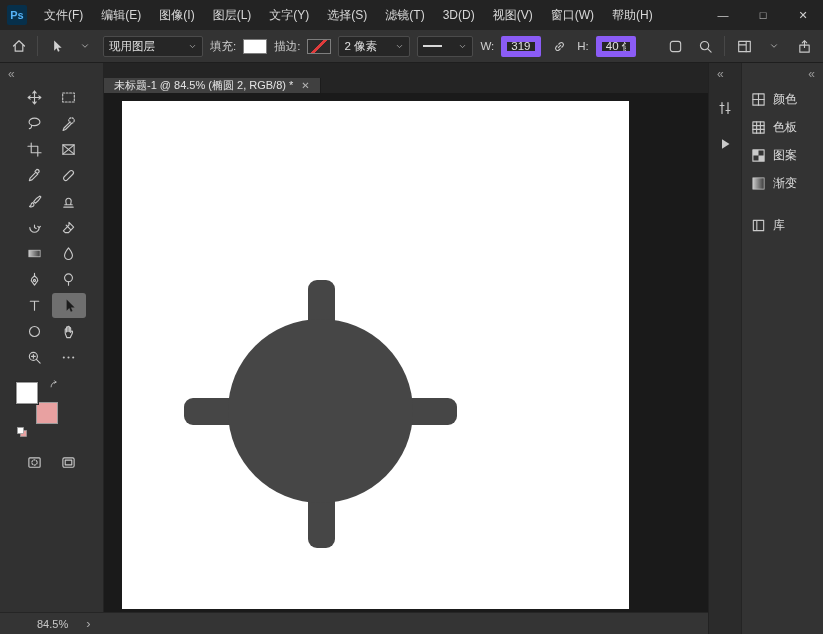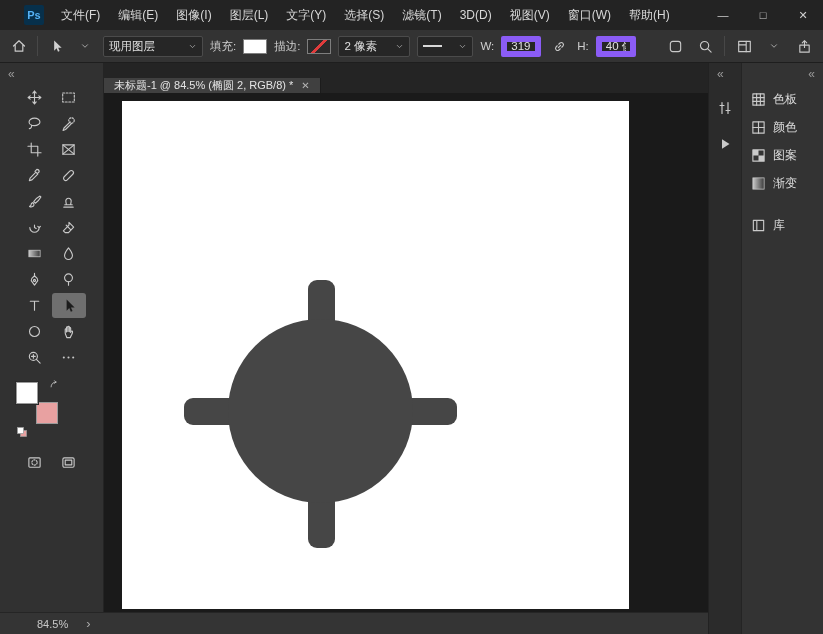--- a/index.html
+++ b/index.html
@@ -8,21 +8,21 @@
     width:823px; height:634px; overflow:hidden;
     background:#1a1a1a; color:#d6d6d6;
     font-family:"Liberation Sans","DejaVu Sans",sans-serif;
     font-size:12px; -webkit-font-smoothing:antialiased;
   }
   svg { display:block; }
   .icon-svg { stroke:#c9c9c9; fill:none; stroke-width:1.2; stroke-linecap:round; stroke-linejoin:round; }
 
   
   .titlebar { height:30px; background:#232323; display:flex; align-items:center; }
-  .ps-logo { width:20px; height:20px; margin:0 8px 0 24px; background:#07304b; color:#55b2f6;
+  .ps-logo { width:20px; height:20px; margin:0 8px 0 7px; background:#07304b; color:#55b2f6;
     font-weight:bold; font-size:11px; display:flex; align-items:center; justify-content:center; border-radius:2px; }
   .menu-item { padding:0 9px; height:30px; line-height:30px; color:#d8d8d8; cursor:default; }
   .win-controls { margin-left:auto; display:flex; height:30px; }
   .win-btn { width:40px; display:flex; align-items:center; justify-content:center; color:#cfcfcf; font-size:11px; }
 
   
   .options { height:33px; background:#333333; border-bottom:1px solid #1e1e1e;
     display:flex; align-items:center; padding:0 8px; gap:7px; font-size:11.5px; }
   .opt-icon { width:22px; height:22px; display:flex; align-items:center; justify-content:center; }
   .vsep { width:1px; height:20px; background:#474747; }
@@ -407,33 +407,33 @@
   </div>
 
   <div class="panel-col">
     <div class="panel-head">
       <span>«</span>
     </div>
     <div class="panel-item">
       <span>
         <svg class="icon-svg" width="15" height="15" viewBox="0 0 16 16">
             <rect x="2" y="2" width="12" height="12"></rect>
+            <path d="M2 8h12M8 2v12"></path>
+          </svg>
+        </span>
+      <span>颜色</span>
+    </div>
+    <div class="panel-item">
+      <span>
+        <svg class="icon-svg" width="15" height="15" viewBox="0 0 16 16">
+            <rect x="2" y="2" width="12" height="12"></rect>
             <path d="M2 6h12M2 10h12M6 2v12M10 2v12"></path>
           </svg>
         </span>
       <span>色板</span>
-    </div>
-    <div class="panel-item">
-      <span>
-        <svg class="icon-svg" width="15" height="15" viewBox="0 0 16 16">
-            <rect x="2" y="2" width="12" height="12"></rect>
-            <path d="M2 8h12M8 2v12"></path>
-          </svg>
-        </span>
-      <span>颜色</span>
     </div>
     <div class="panel-item">
       <span>
         <svg class="icon-svg" width="15" height="15" viewBox="0 0 16 16">
             <rect x="2" y="2" width="12" height="12"></rect>
             <rect x="2" y="2" width="6" height="6" fill="#c9c9c9" stroke="none"></rect>
             <rect x="8" y="8" width="6" height="6" fill="#c9c9c9" stroke="none"></rect>
           </svg>
         </span>
       <span>图案</span>

